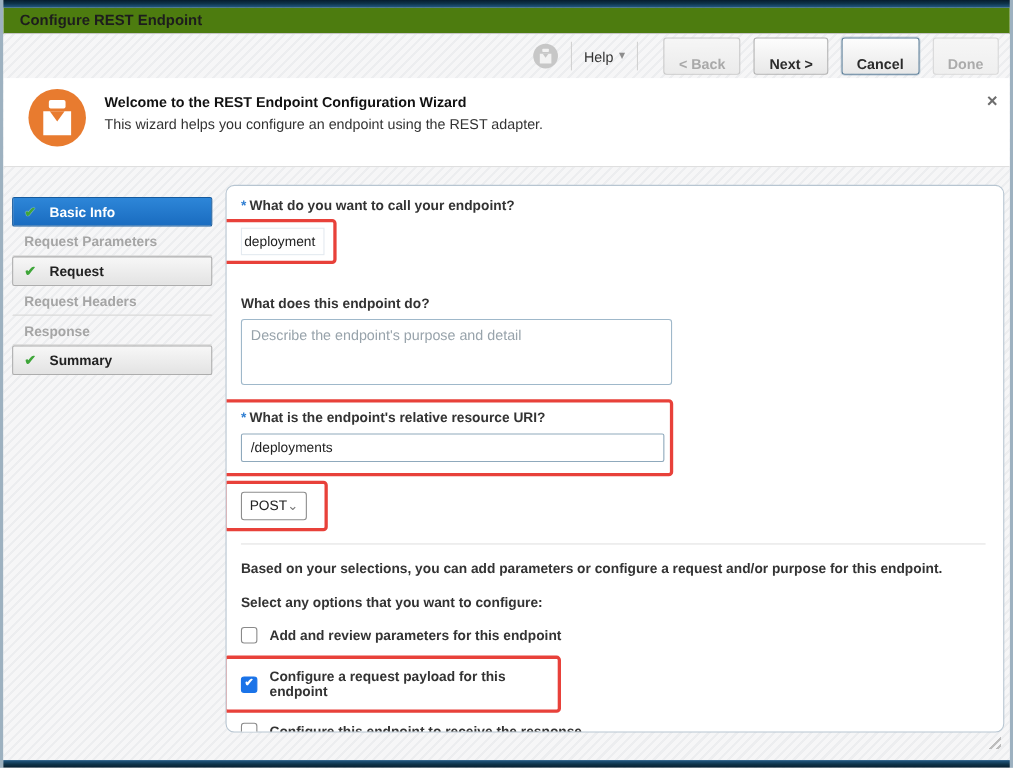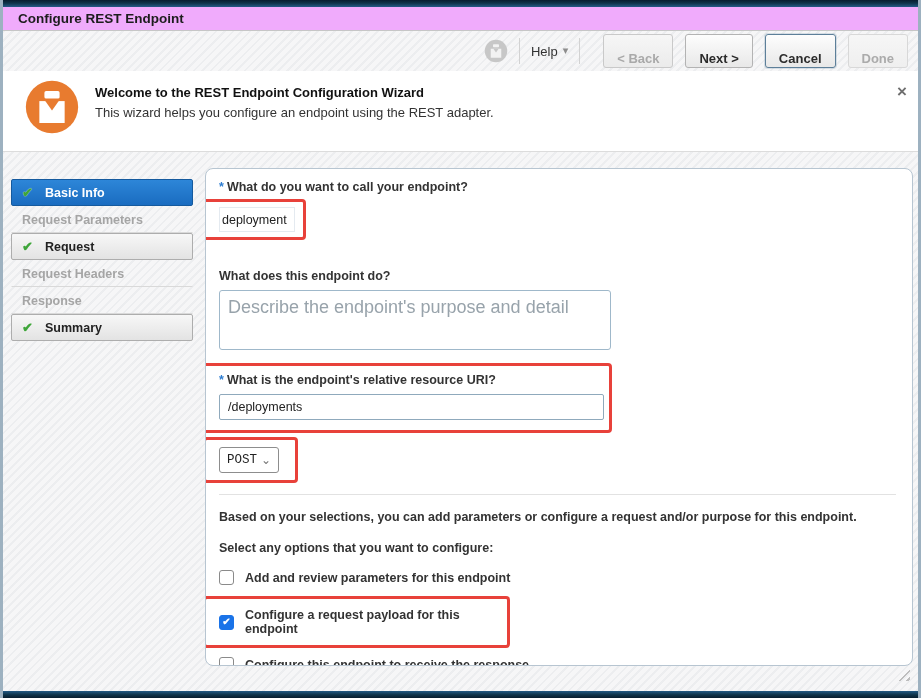--- a/index.html
+++ b/index.html
@@ -13,21 +13,21 @@
   }
   .hatch {
     background-color:#f6f6f7;
     background-image:repeating-linear-gradient(135deg, rgba(110,125,140,0.07) 0 2px, rgba(0,0,0,0) 2px 6px);
   }
   
   .navy-top { position:absolute; left:-3px; right:-3px; top:0; height:7px;
     background:linear-gradient(#071d2e 0%, #0e3349 45%, #235a85 100%); z-index:5;}
   .navy-bottom { position:absolute; left:-3px; right:-3px; bottom:0; height:7px;
     background:linear-gradient(#235a85 0%, #0e3349 55%, #071d2e 100%); z-index:5;}
-  .title-bar { position:absolute; left:0; right:0; top:7px; height:24px; background:#f0abfc;
+  .title-bar { position:absolute; left:0; right:0; top:7px; height:24px; background:#4d7c0f;
     border-bottom:1px solid #c6c6c6; line-height:23px; padding-left:15px;
     font-size:13.5px; font-weight:bold; color:#1d1d1d; }
   .toolbar { position:absolute; left:0; right:0; top:31px; height:40px;
     display:flex; align-items:center; justify-content:flex-end; padding-right:10px; }
   .tb-divider { width:1px; height:26px; background:#d2d2d2; margin:0 11px; }
   .help-wrap { display:flex; align-items:flex-start; gap:5px; cursor:pointer; }
   .help-label { font-size:13px; color:#333; }
   .caret { font-size:11px; color:#8d8d8d; }
   .gear-circle { width:24px; height:24px; }
   .btn { height:27px; padding:16px 13px; margin-left:12px; border:1px solid #b3b3b3; border-radius:3px;
@@ -63,29 +63,29 @@
     border:1px solid #b7c5d1; border-radius:8px; overflow:hidden; }
   .panel-inner { padding:11px 16px 0 13px; font-size:12.5px; color:#333; }
   .q-label { font-weight:bold; color:#333; }
   .req { color:#2e7dd1; font-weight:bold; margin-right:3px; }
   .anno { border:3px solid #e8413a; border-radius:4px; width:max-content; }
   .anno-name { margin-top:5px; margin-left:-19px; padding:5px 8px 5px 16px; }
   .name-input { width:76px; height:25px; border:1px solid #e4eaf0; background:#fff;
     font-family:"Liberation Sans",sans-serif; font-size:12.5px; color:#222; padding:0 2px; }
   .lbl-gap { margin-top:29px; }
   .desc-area { margin-top:7px; width:392px; height:60px; border:1px solid #9fb8ca; border-radius:3px;
-    padding:6px 8px; font-family:"Liberation Sans",sans-serif; font-size:18px; color:#333; resize:none; }
+    padding:6px 8px; font-family:"Liberation Sans",sans-serif; font-size:13px; color:#333; resize:none; }
   .desc-area::placeholder { color:#98a3ab; }
   .anno-uri { margin-top:10px; margin-left:-19px; padding:7px 10px 10px 16px; width:412px; }
   .uri-input { margin-top:7px; width:385px; height:26px; border:1px solid #8fa9bc; border-radius:2px;
     background:#fff; font-family:"Liberation Sans",sans-serif; font-size:12.5px; color:#222; padding:0 8px; }
   .anno-action { margin-top:4px; margin-left:-16px; padding:7px 16px 7px 13px; }
   .select-box { width:60px; height:26px; border:1px solid #8d8d8d; border-radius:3px; background:#fff;
     display:flex; align-items:center; justify-content:space-between; padding:0 7px; cursor:pointer; }
-  .select-value { font-size:12.5px; color:#222;font-family:Liberation Mono, monospace; }
+  .select-value { font-size:12.5px; color:#222; }
   .select-chevron { font-size:12px; color:#777; }
   .divider { margin-top:11px; border-top:1px solid #e2e2e2; }
   .intro { margin-top:15px; font-weight:bold; }
   .prompt { margin-top:17px; font-weight:bold; }
   .cb-row { margin-top:15px; display:flex; align-items:center; gap:11px; font-weight:bold; }
   .cb { width:15px; height:15px; border:1.5px solid #8a8a8a; border-radius:3px; background:#fff;
     flex:none; cursor:pointer; display:flex; align-items:center; justify-content:center; }
   .cb.checked { background:#1a73e8; border-color:#1a73e8; }
   .cb .tick { display:none; color:#fff; font-size:10px; line-height:1; }
   .cb.checked .tick { display:block; }

